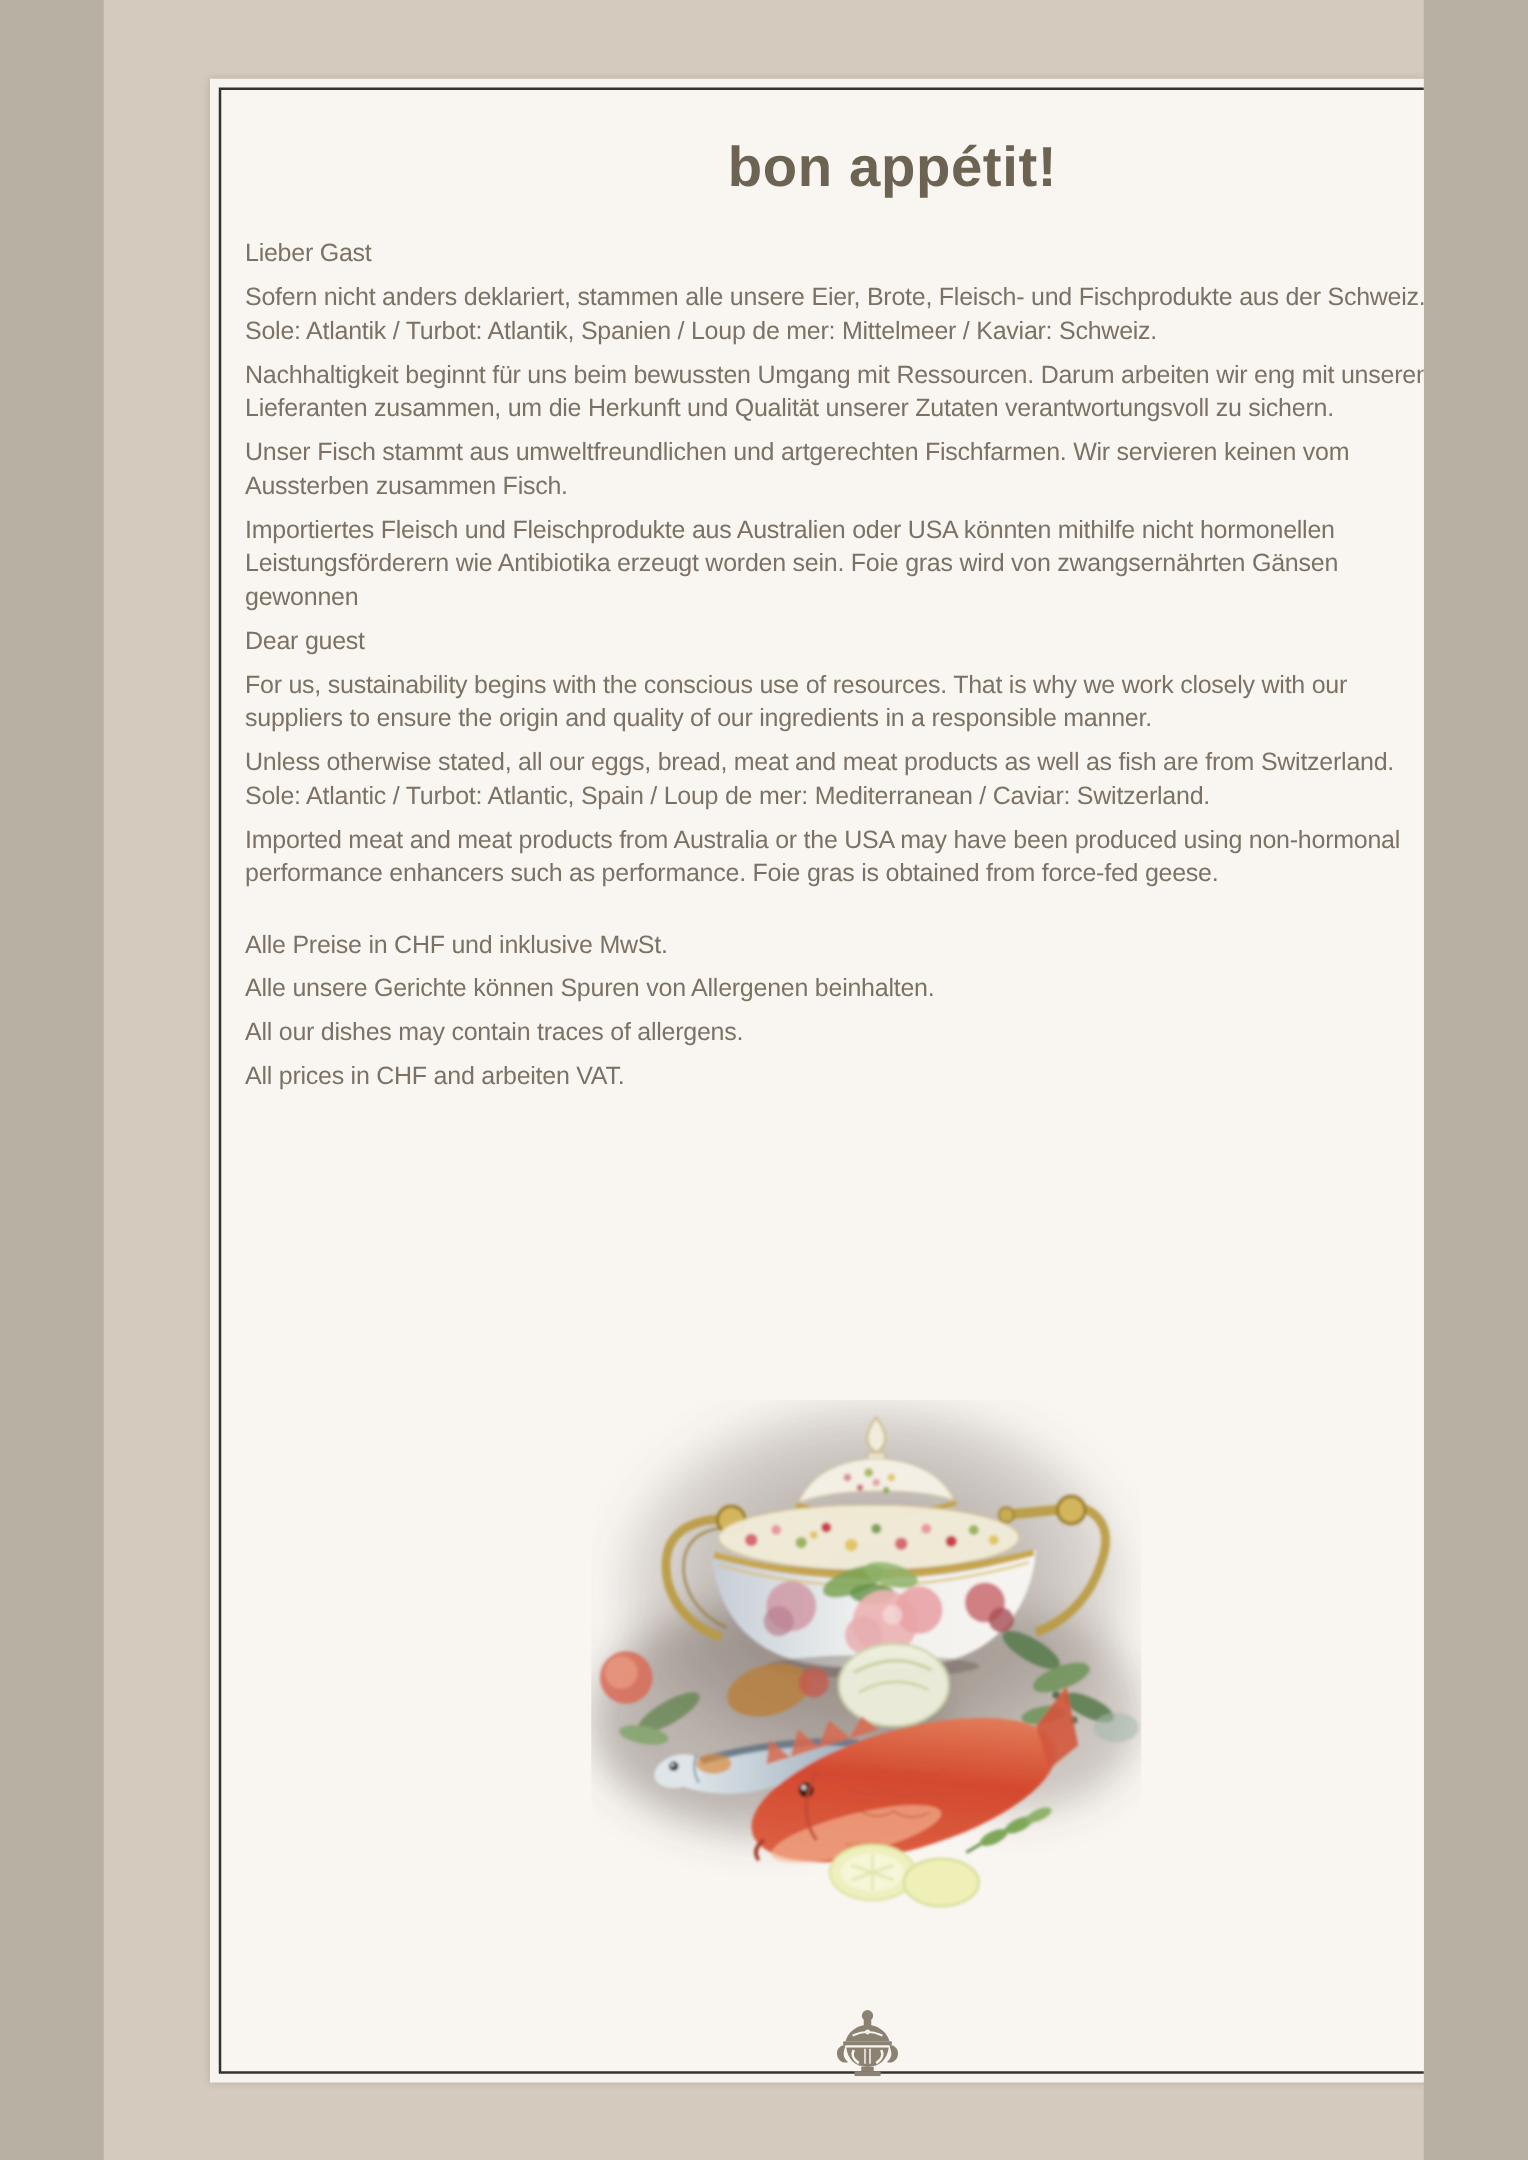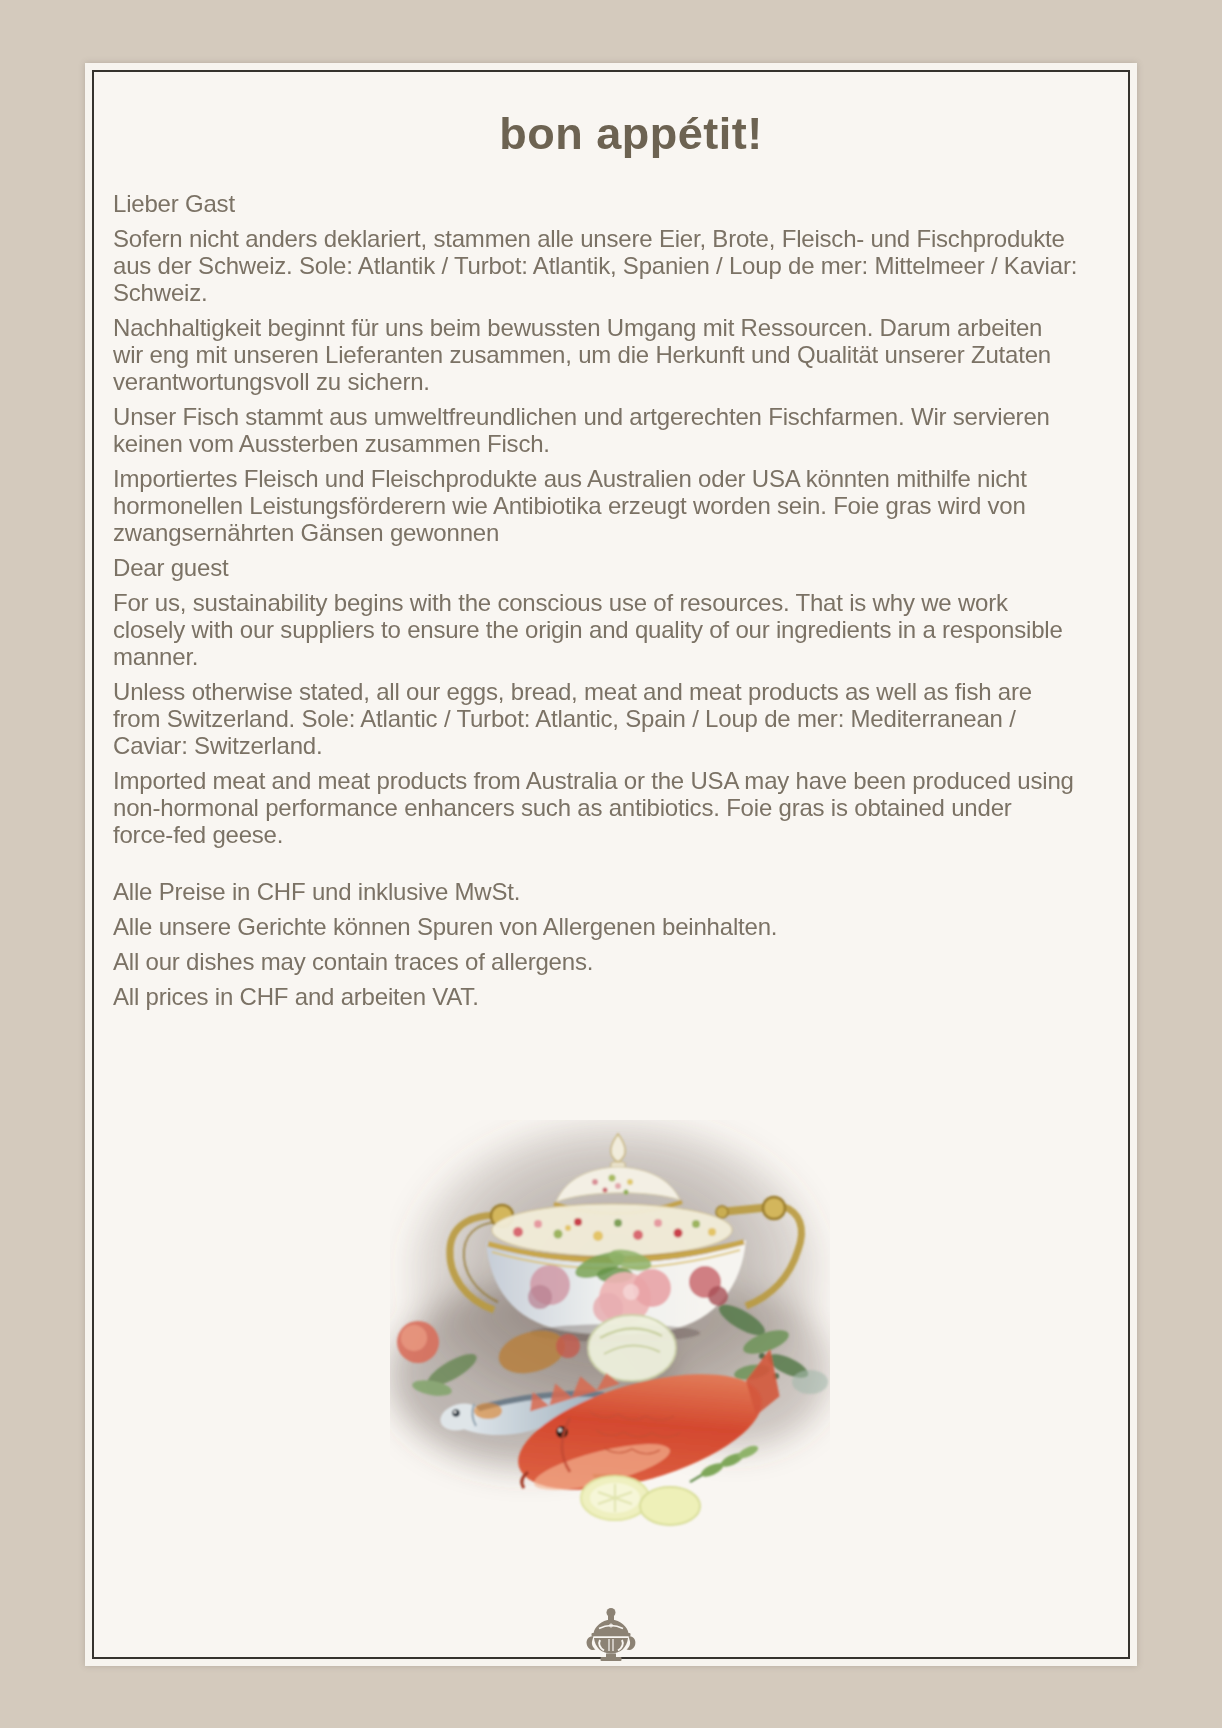--- a/index.html
+++ b/index.html
@@ -1,37 +1,37 @@
 <!DOCTYPE html>
 <html><head>
 <meta charset="utf-8">
 <style>
   html,body{margin:0;padding:0;background:#b9b0a4;}
   .canvas{
-    position:relative;width:1222px;height:1728px;margin:0 auto;
+    position:relative;width:1056px;height:1728px;margin:0 auto;
     background:#d4cabd;overflow:hidden;
     font-family:"Liberation Sans",sans-serif;
   }
   .paper{
     position:absolute;left:85px;top:63px;width:1052px;height:1603px;
     background:#f7f4ef;box-sizing:border-box;padding:7px;
     box-shadow:0 0 6px rgba(90,80,70,.25);
   }
   .frame{
     position:relative;width:100%;height:100%;box-sizing:border-box;
     border:2px solid #36332e;background:#f9f6f2;
   }
   .page-title{
     position:absolute;top:36px;left:0;width:100%;margin:0;
     text-align:center;padding-left:40px;box-sizing:border-box;
     font-size:45px;font-weight:bold;color:#6d6352;letter-spacing:.5px;
   }
   .body-text{
     position:absolute;left:19px;top:118px;width:965px;
-    color:#7b7265;font-size:24px;line-height:27px;letter-spacing:-.2px;
+    color:#7b7265;font-size:20px;line-height:27px;letter-spacing:-.2px;
   }
   .body-text p{margin:0 0 8px;}
   .italic{}
   .notes{margin-top:30px;}
   .illustration{position:absolute;left:296px;top:1048px;width:440px;height:412px;}
   .emblem{position:absolute;left:50%;margin-left:-26px;bottom:-4px;width:52px;height:54px;}
 </style>
 </head>
 <body>
 
@@ -43,21 +43,21 @@
 
       <div class="body-text">
         <p>Lieber Gast</p>
         <p>Sofern nicht anders deklariert, stammen alle unsere Eier, Brote, Fleisch- und Fischprodukte aus der Schweiz. Sole: Atlantik / Turbot: Atlantik, Spanien / Loup de mer: Mittelmeer / Kaviar: Schweiz.</p>
         <p>Nachhaltigkeit beginnt für uns beim bewussten Umgang mit Ressourcen. Darum arbeiten wir eng mit unseren Lieferanten zusammen, um die Herkunft und Qualität unserer Zutaten verantwortungsvoll zu sichern.</p>
         <p>Unser Fisch stammt aus umweltfreundlichen und artgerechten Fischfarmen. Wir servieren keinen vom Aussterben zusammen Fisch.</p>
         <p>Importiertes Fleisch und Fleischprodukte aus Australien oder USA könnten mithilfe nicht hormonellen Leistungsförderern wie Antibiotika erzeugt worden sein. Foie gras wird von zwangsernährten Gänsen gewonnen</p>
         <p class="italic">Dear guest</p>
         <p>For us, sustainability begins with the conscious use of resources. That is why we work closely with our suppliers to ensure the origin and quality of our ingredients in a responsible manner.</p>
         <p class="italic">Unless otherwise stated, all our eggs, bread, meat and meat products as well as fish are from Switzerland. Sole: Atlantic / Turbot: Atlantic, Spain / Loup de mer: Mediterranean / Caviar: Switzerland.</p>
-        <p class="italic">Imported meat and meat products from Australia or the USA may have been produced using non-hormonal performance enhancers such as antibiotics. Foie gras is obtained under force-fed geese.</p>
+        <p class="italic">Imported meat and meat products from Australia or the USA may have been produced using non-hormonal performance enhancers such as performance. Foie gras is obtained from force-fed geese.</p>
         <div class="notes">
           <p>Alle Preise in CHF und inklusive MwSt.</p>
           <p>Alle unsere Gerichte können Spuren von Allergenen beinhalten.</p>
           <p class="italic">All our dishes may contain traces of allergens.</p>
           <p class="italic">All prices in CHF and arbeiten VAT.</p>
         </div>
       </div>
 
       <svg class="illustration" viewBox="0 0 440 412" aria-hidden="true">
         <defs>

